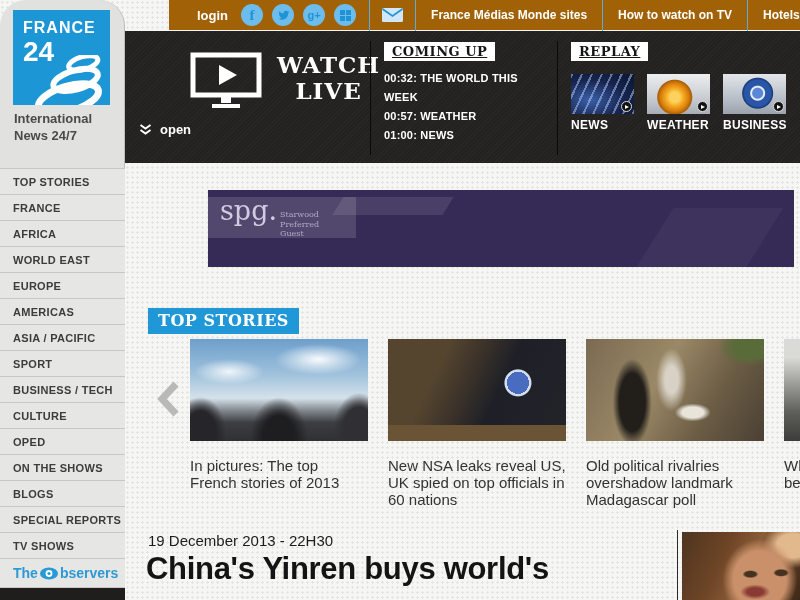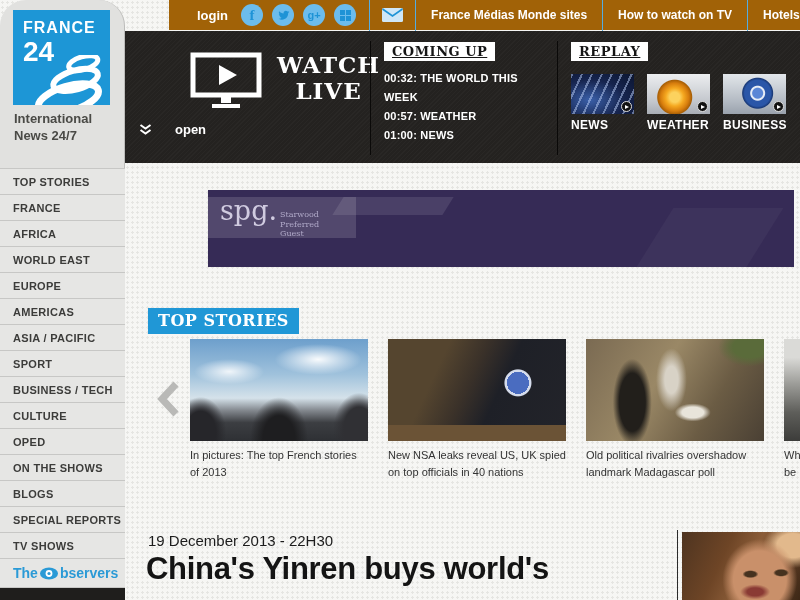--- a/index.html
+++ b/index.html
@@ -50,21 +50,21 @@
   .tb-link.firstlink { border-left:1px solid #55ace0; }
 
   
   #live { position:absolute; left:125px; top:31px; width:675px; height:132px;
           background-color:#242220;
           background-image:repeating-linear-gradient(135deg, rgba(255,255,255,.025) 0 1px, transparent 1px 3px); }
   .watch-live { position:absolute; left:20px; top:21px; display:flex; gap:13px; cursor:pointer;margin-left:45px; }
   .watch-text { font-family:"DejaVu Serif",serif; font-weight:bold; color:#fff;
                 font-size:23px; line-height:26px; letter-spacing:1px; text-align:center; }
   .open-row { position:absolute; left:14px; top:91px; display:flex; align-items:center;
-              gap:23px; cursor:pointer; }
+              gap:8px; cursor:pointer; }
   .open-label { color:#fff; font-size:13px; font-weight:bold; }
   .vline { position:absolute; top:10px; width:1px; height:114px; background:#0a0908; }
   .slab-label { display:inline-block; background:#fff; color:#151515;
                 font-family:"DejaVu Serif",serif; font-weight:bold; font-size:13px;
                 padding:2px 8px; letter-spacing:.5px;text-decoration:underline; }
   .coming-up { position:absolute; left:259px; top:11px; width:170px; }
   .sched { margin-top:8px; width:158px; }
   .sched-line { color:#fff; font-size:11px; font-weight:bold; line-height:19px; letter-spacing:.2px; }
   .replay { position:absolute; left:446px; top:11px; }
   .thumb-row { display:flex; gap:13px; margin-top:13px; }
@@ -99,21 +99,21 @@
   .ad-logo { position:absolute; left:12px; top:6px; display:flex; }
   .spg { font-family:"DejaVu Serif",serif; font-size:27px; color:#d0cbe0; line-height:30px; }
   .spg-lines { font-family:"DejaVu Serif",serif; font-size:8px; color:#b0a9c8;
                line-height:9.5px; margin-left:3px; margin-top:14px; white-space:pre-line; }
   .ts-badge { position:absolute; left:23px; top:145px; background:#2097d6; color:#fff;
               font-family:"DejaVu Serif",serif; font-weight:bold; font-size:16px;
               letter-spacing:.5px; padding:3px 10px 4px; }
   .nav-left { position:absolute; left:32px; top:218px; cursor:pointer; }
   .card { position:absolute; top:176px; width:178px; cursor:pointer; }
   .card-img { width:178px; height:102px; }
-  .card-caption { margin-top:6px; font-size:11px; color:#333; line-height:17px; white-space:pre-line; }
+  .card-caption { margin-top:16px; font-size:15px; color:#333; line-height:17px; white-space:pre-line; }
   .img-kiss { background:
       radial-gradient(ellipse 40px 58px at 50% 98%, #1e1e20 40%, transparent 72%),
       radial-gradient(ellipse 34px 48px at 6% 92%, #26262a 45%, transparent 75%),
       radial-gradient(ellipse 34px 48px at 95% 88%, #303034 45%, transparent 75%),
       radial-gradient(ellipse 62px 22px at 72% 20%, rgba(255,255,255,.95), transparent 70%),
       radial-gradient(ellipse 50px 18px at 22% 32%, rgba(255,255,255,.85), transparent 70%),
       linear-gradient(180deg,#6d9fcc 0%,#a0c2dc 35%,#d5e2ea 58%,#83888e 70%,#3c3e42 82%,#2e3034 100%); }
   .img-nsa { background:
       radial-gradient(circle at 73% 43%, #4a6cc0 0 11px, #d5dcec 11px 13px, transparent 14px),
       linear-gradient(0deg, #6b5336 0 16%, transparent 16%),
@@ -288,21 +288,21 @@
       <path d="M19,3 L5,18 L19,33" fill="none" stroke="#b9b9b7" stroke-width="7"></path>
     </svg>
   </div>
 
   <div class="card" style="left:65px">
     <div class="card-img img-kiss"></div>
     <div class="card-caption">In pictures: The top French stories of 2013</div>
   </div>
   <div class="card" style="left:263px">
     <div class="card-img img-nsa"></div>
-    <div class="card-caption">New NSA leaks reveal US, UK spied on top officials in 40 nations</div>
+    <div class="card-caption">New NSA leaks reveal US, UK spied on top officials in 60 nations</div>
   </div>
   <div class="card" style="left:461px">
     <div class="card-img img-vote"></div>
     <div class="card-caption">Old political rivalries overshadow landmark Madagascar poll</div>
   </div>
   <div class="card" style="left:659px">
     <div class="card-img img-gray"></div>
     <div class="card-caption">Wh
 be</div>
   </div>

